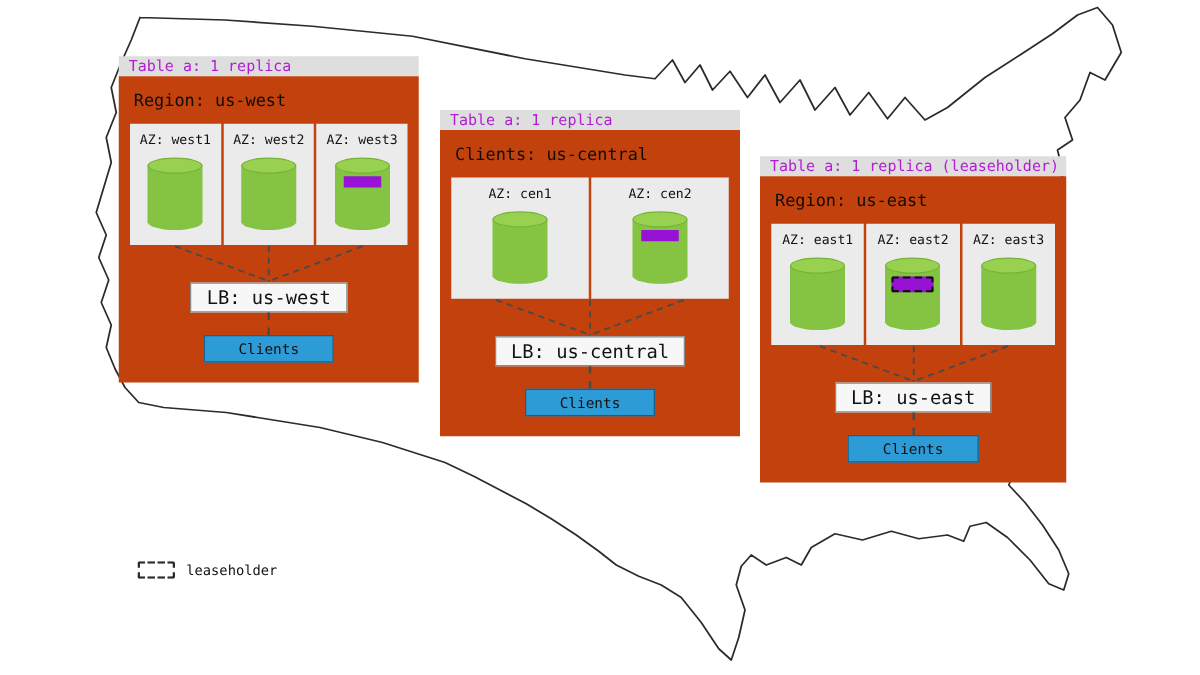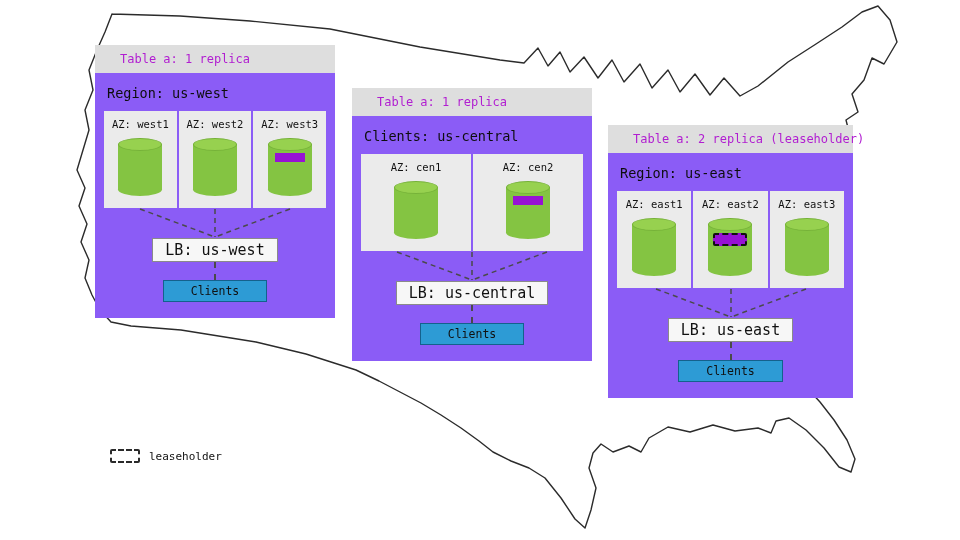--- a/index.html
+++ b/index.html
@@ -10,24 +10,24 @@
     color:#111;
   }
   
   #map{position:absolute;inset:0;z-index:0;}
   
   .panel{position:absolute;z-index:1;width:240px;}
   .panel-west{left:95px;top:45px;}
   .panel-central{left:352px;top:88px;}
   .panel-east{left:608px;top:125px;width:245px;}
   .panel-header{
-    height:28px;background:#dedede;display:flex;align-items:center;
-    padding-left:25px;font-size:12px;color:#b11ed1;white-space:nowrap;
+    height:16px;background:#dedede;display:flex;align-items:center;
+    padding-left:8px;font-size:12px;color:#b11ed1;white-space:nowrap;
   }
-  .panel-body{background:#8b5cf6;padding:8px 9px 16px 9px;}
+  .panel-body{background:#c2410c;padding:8px 9px 16px 9px;}
   .region-label{font-size:13.5px;color:#0d0d0d;margin:4px 0 10px 3px;white-space:nowrap;}
   .az-row{display:flex;gap:2px;border-radius:11px;}
   .az{flex:1;background:#ebebeb;padding:7px 0 12px 0;}
   .az-label{font-size:10.5px;text-align:center;margin-bottom:8px;white-space:nowrap;}
   
   .cyl{position:relative;width:44px;height:58px;margin:0 auto;}
   .cyl-body{position:absolute;left:0;right:0;top:6px;bottom:6px;background:#84c442;}
   .cyl-top{position:absolute;left:0;right:0;top:0;height:13px;border-radius:50%;
            background:#97d14f;border:1px solid #76b239;box-sizing:border-box;z-index:2;}
   .cyl-bottom{position:absolute;left:0;right:0;bottom:0;height:13px;border-radius:50%;background:#84c442;}
@@ -128,21 +128,21 @@
       <line x1="111" y1="1" x2="111" y2="29" stroke="#4a4a4a" stroke-width="1.5" stroke-dasharray="5,4"></line>
       <line x1="186" y1="1" x2="111" y2="29" stroke="#4a4a4a" stroke-width="1.5" stroke-dasharray="5,4"></line>
     </svg>
     <div class="lb-box">LB: us-central</div>
     <div class="vline"></div>
     <div class="clients">Clients</div>
   </div>
 </div>
 
 <div class="panel panel-east">
-  <div class="panel-header">Table a: 2 replica (leaseholder)</div>
+  <div class="panel-header">Table a: 1 replica (leaseholder)</div>
   <div class="panel-body">
     <div class="region-label">Region: us-east</div>
     <div class="az-row">
       <div class="az">
         <div class="az-label">AZ: east1</div>
         <div class="cyl">
           <div class="cyl-bottom"></div>
           <div class="cyl-body"></div>
           <div class="cyl-top"></div>
         </div>

